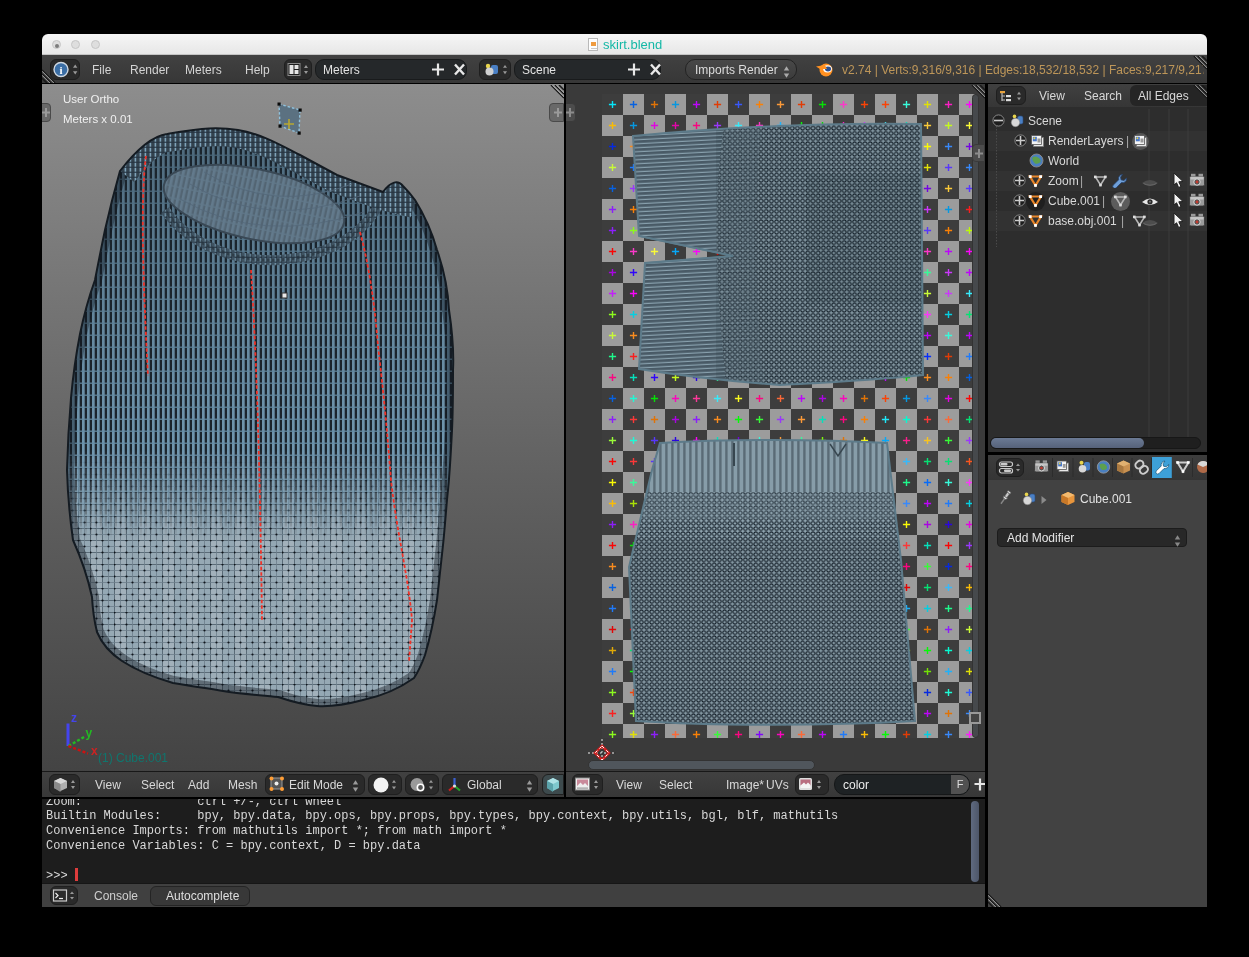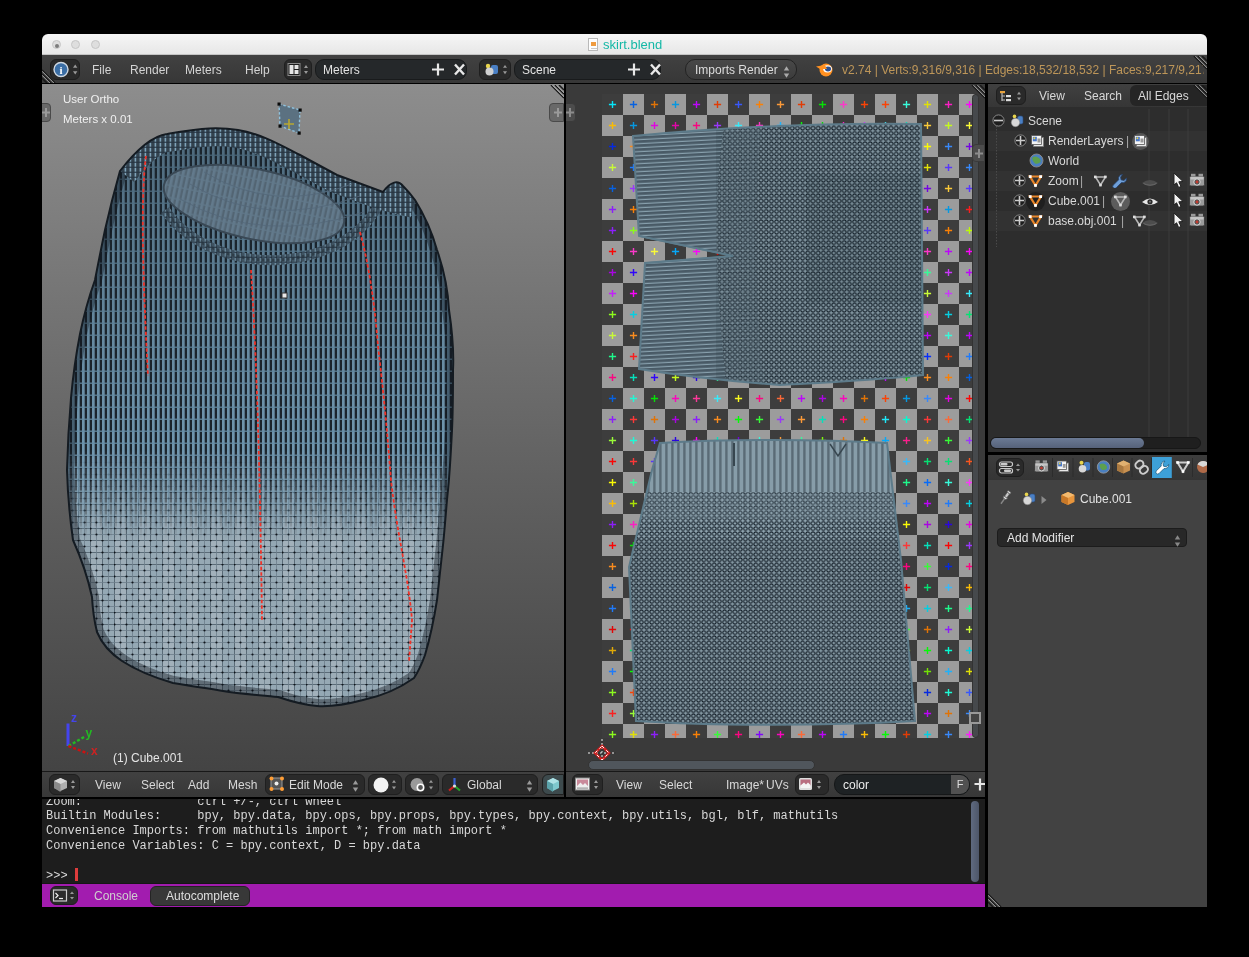--- a/index.html
+++ b/index.html
@@ -175,21 +175,21 @@
         <path d="M26,639.5 V662" stroke="#4444ee" stroke-width="3"></path>
         <text x="29" y="638" fill="#4444eb">z</text>
         <path d="M26.5,662 L42,653" stroke="#22bb22" stroke-width="2.5" stroke-dasharray="3,2"></path>
         <text x="43.5" y="653" fill="#22bb22">y</text>
         <path d="M26.5,662 L46,669.5" stroke="#cc1111" stroke-width="2.5" stroke-dasharray="3,2"></path>
         <text x="49" y="671" fill="#cc2222">x</text>
       </g>
     </svg>
     <div class="txt" style="left:21px;top:9px;font-size:11.5px;color:#f0f0f0">User Ortho</div>
     <div class="txt" style="left:21px;top:29px;font-size:11.5px;color:#f0f0f0">Meters x 0.01</div>
-    <div class="txt" style="left:71px;top:667px;color:#e5e5e5">(1) Cube.001</div>
+    <div class="txt" style="left:56px;top:667px;color:#0f766e">(1) Cube.001</div>
     <div class="abs" style="left:-6px;top:19px;width:15px;height:19px;background:#696969;border:1px solid #4a4a4a;border-radius:4px"></div>
     <svg class="abs" style="left:0px;top:23px" width="9" height="11">
       <path d="M4 1v9M0 5.5h8" stroke="#9a9a9a" stroke-width="2"></path>
     </svg>
     <div class="abs" style="left:507px;top:19px;width:15px;height:19px;background:#696969;border:1px solid #4a4a4a;border-radius:4px 0 0 4px"></div>
     <svg class="abs" style="left:511px;top:23px" width="10" height="11">
       <path d="M5 1v9M1 5.5h8" stroke="#9a9a9a" stroke-width="2"></path>
     </svg>
     <svg class="abs" style="left:508px;top:1px" width="14" height="14">
       <path d="M1 0 14 13M5 0 14 9M9 0 14 5" stroke="#1a1a1a" stroke-width="1.5"></path>
@@ -1774,21 +1774,21 @@
   </div>
 <div class="abs" style="left:42px;top:798px;width:943px;height:85px;background:#1d1d1d;border-top:1px solid #000;overflow:hidden">
     <div class="abs" style="left:4px;top:-4.5px;font-family:'Liberation Mono',monospace;font-size:12px;line-height:14.75px;color:#d8d8d8;white-space:pre">Zoom:                ctrl +/-, ctrl wheel
 Builtin Modules:     bpy, bpy.data, bpy.ops, bpy.props, bpy.types, bpy.context, bpy.utils, bgl, blf, mathutils
 Convenience Imports: from mathutils import *; from math import *
 Convenience Variables: C = bpy.context, D = bpy.data
 
 &gt;&gt;&gt; <span style="display:inline-block;width:3px;height:13px;background:#dd3c3c;vertical-align:-2px"></span></div>
     <div class="abs" style="left:929px;top:2px;width:8px;height:81px;background:linear-gradient(90deg,#5f6a80,#4d5669);border-radius:4px"></div>
   </div>
-<div class="abs" style="left:42px;top:883px;width:943px;height:24px;background:#a21caf;border-top:1px solid #161616;overflow:hidden">
+<div class="abs" style="left:42px;top:883px;width:943px;height:24px;background:#404040;border-top:1px solid #161616;overflow:hidden">
     <div class="ibtn" style="left:8px;top:2px;width:28px;height:19px">
       <svg width="24" height="16">
         <rect x="1.5" y="2" width="13" height="11" fill="#2a2a2a" stroke="#ccc" stroke-width="1.2"></rect>
         <path d="M3.5 5 6 7.5 3.5 10" stroke="#eee" stroke-width="1.2" fill="none"></path>
         <path d="M7 10.5h4" stroke="#eee" stroke-width="1.2"></path>
         <path d="M18 6 20 3.4 22 6z" fill="#999"></path>
         <path d="M18 9 20 11.6 22 9z" fill="#999"></path>
       </svg>
     </div>
     <div class="txt" style="left:52px;top:5px;color:#cfcfcf">Console</div>

